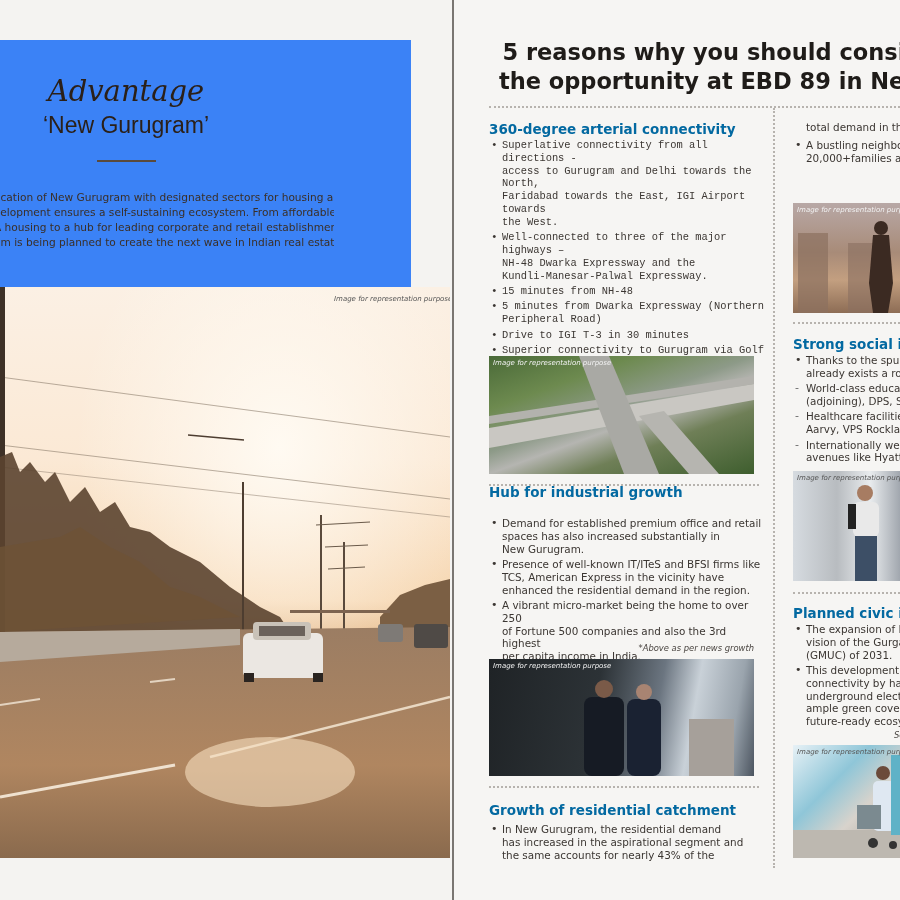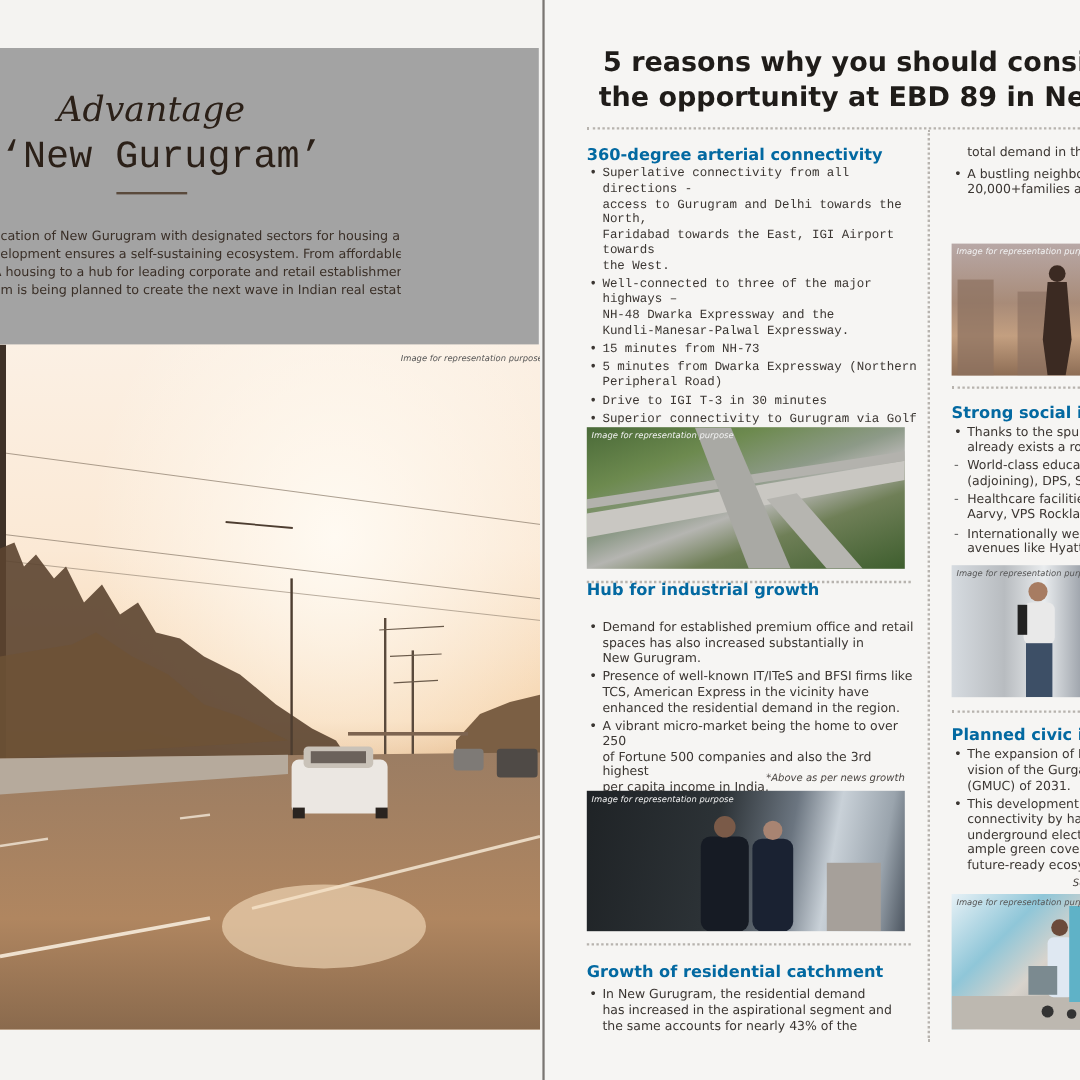--- a/index.html
+++ b/index.html
@@ -8,30 +8,29 @@
     background:#f3f2f0;
     font-family:"DejaVu Sans", sans-serif;
     color:#2a2622;
   }
   .page-left { position:absolute; left:0; top:0; width:452px; height:900px; background:#f4f3f1; }
   .page-right { position:absolute; left:454px; top:0; width:446px; height:900px; background:#f6f5f3; }
   .spine { position:absolute; left:452px; top:0; width:2px; height:900px; background:#7a7672; }
 
   .intro-box {
     position:absolute; left:0; top:40px; width:411px; height:285px;
-    background:#a3a3a3;
-    padding-left:38px;
+    background:#3b82f6;
   }
   .intro-title1 {
     position:absolute; left:0; width:252px; top:34px; text-align:center;
     font-family:"DejaVu Serif", serif; font-style:italic; font-size:29px; color:#2b2018;
   }
   .intro-title2 {
-    position:absolute; left:0; width:252px; top:72px; text-align:right;
-    font-family:Liberation Mono, monospace; font-size:32px; color:#2b2018; white-space:nowrap;
+    position:absolute; left:0; width:252px; top:72px; text-align:center;
+    font-family:Liberation Sans, sans-serif; font-size:23px; color:#2b2018; white-space:nowrap;
   }
   .intro-rule { position:absolute; left:97px; top:120px; width:59px; height:2px; background:#5a4a3c; }
   .intro-body {
     position:absolute; left:-6px; top:150px; width:340px;
     font-size:10.6px; line-height:15px; color:#3a2f27; white-space:nowrap;
   }
   .intro-body div { overflow:hidden; }
 
   .road-photo {
     position:absolute; left:0; top:287px; width:450px; height:571px; overflow:hidden;
@@ -146,21 +145,21 @@
 
 <div class="section-head" style="left:489px;top:121px;">360-degree arterial connectivity</div>
 <ul class="bullets" style="left:489px;top:139px;width:275px;font-family:Liberation Mono, monospace;">
   <li>Superlative connectivity from all directions -
 access to Gurugram and Delhi towards the North,
 Faridabad towards the East, IGI Airport towards
 the West.</li>
   <li>Well-connected to three of the major highways –
 NH-48 Dwarka Expressway and the
 Kundli-Manesar-Palwal Expressway.</li>
-  <li>15 minutes from NH-73</li>
+  <li>15 minutes from NH-48</li>
   <li>5 minutes from Dwarka Expressway (Northern
 Peripheral Road)</li>
   <li>Drive to IGI T-3 in 30 minutes</li>
   <li>Superior connectivity to Gurugram via Golf Course
 Extension Road/Southern Peripheral Road</li>
   <li>Proposed Metro Connectivity to New Gurugram</li>
 </ul>
 <div class="photo ph-highway" style="left:489px;top:356px;width:265px;height:118px;">
   <svg width="265" height="118" style="position:absolute;left:0;top:0">
     <path d="M0,72 L265,28 L265,44 L0,92 Z" fill="#c9c7c2"></path>

